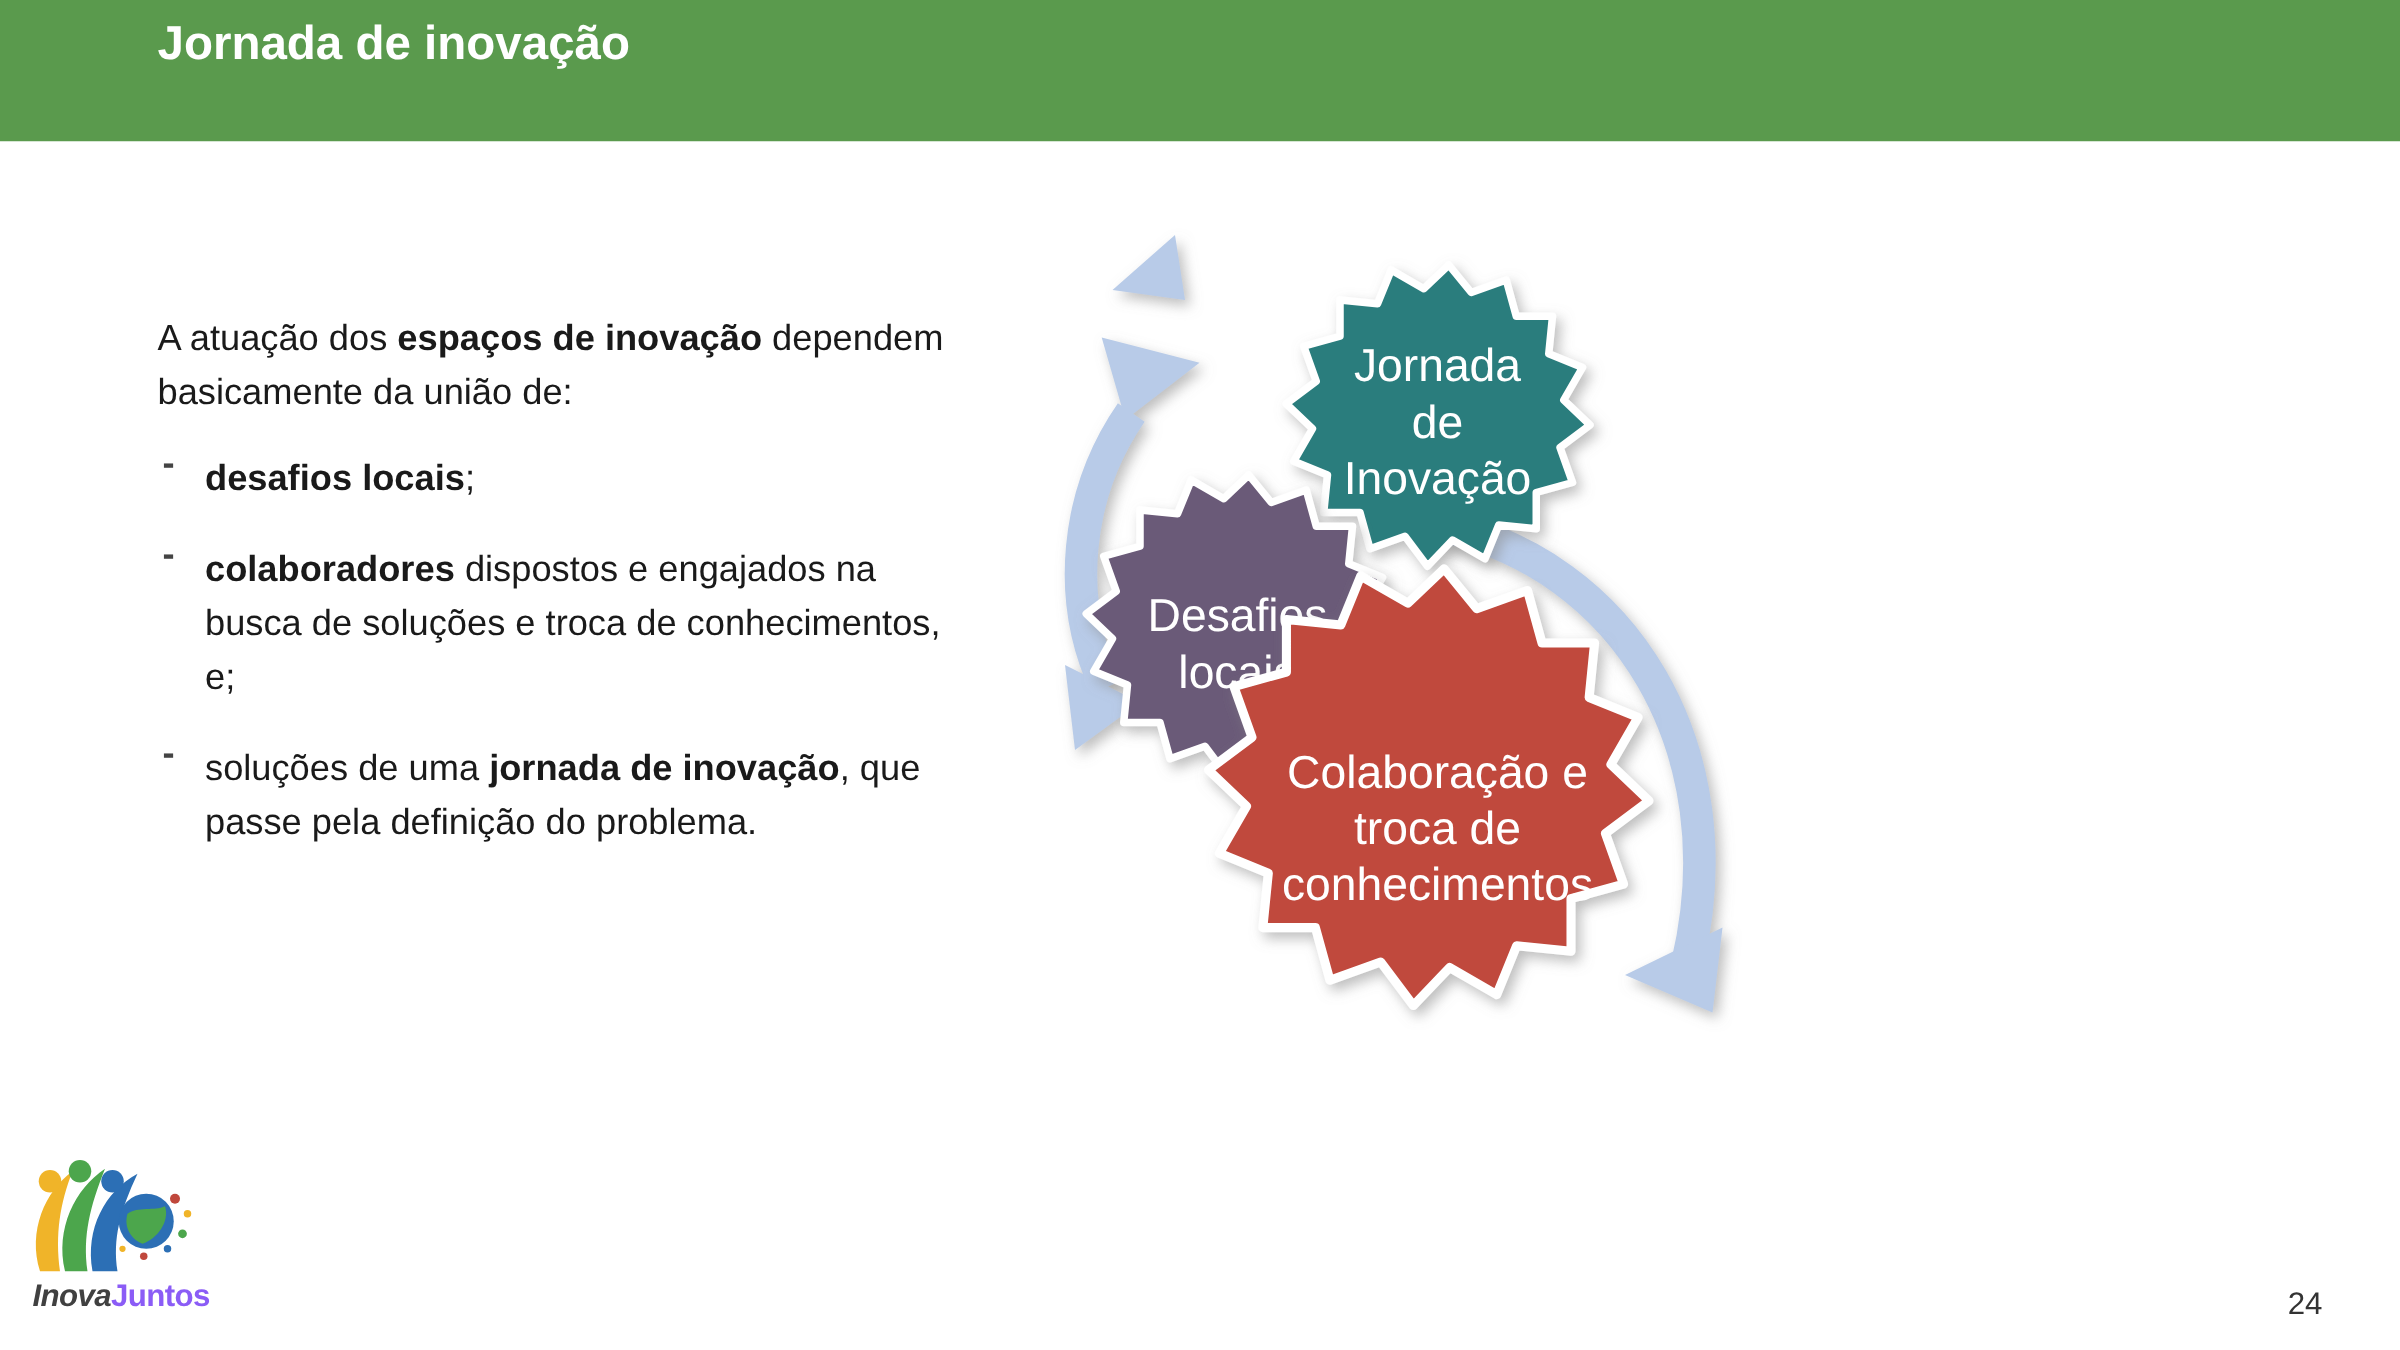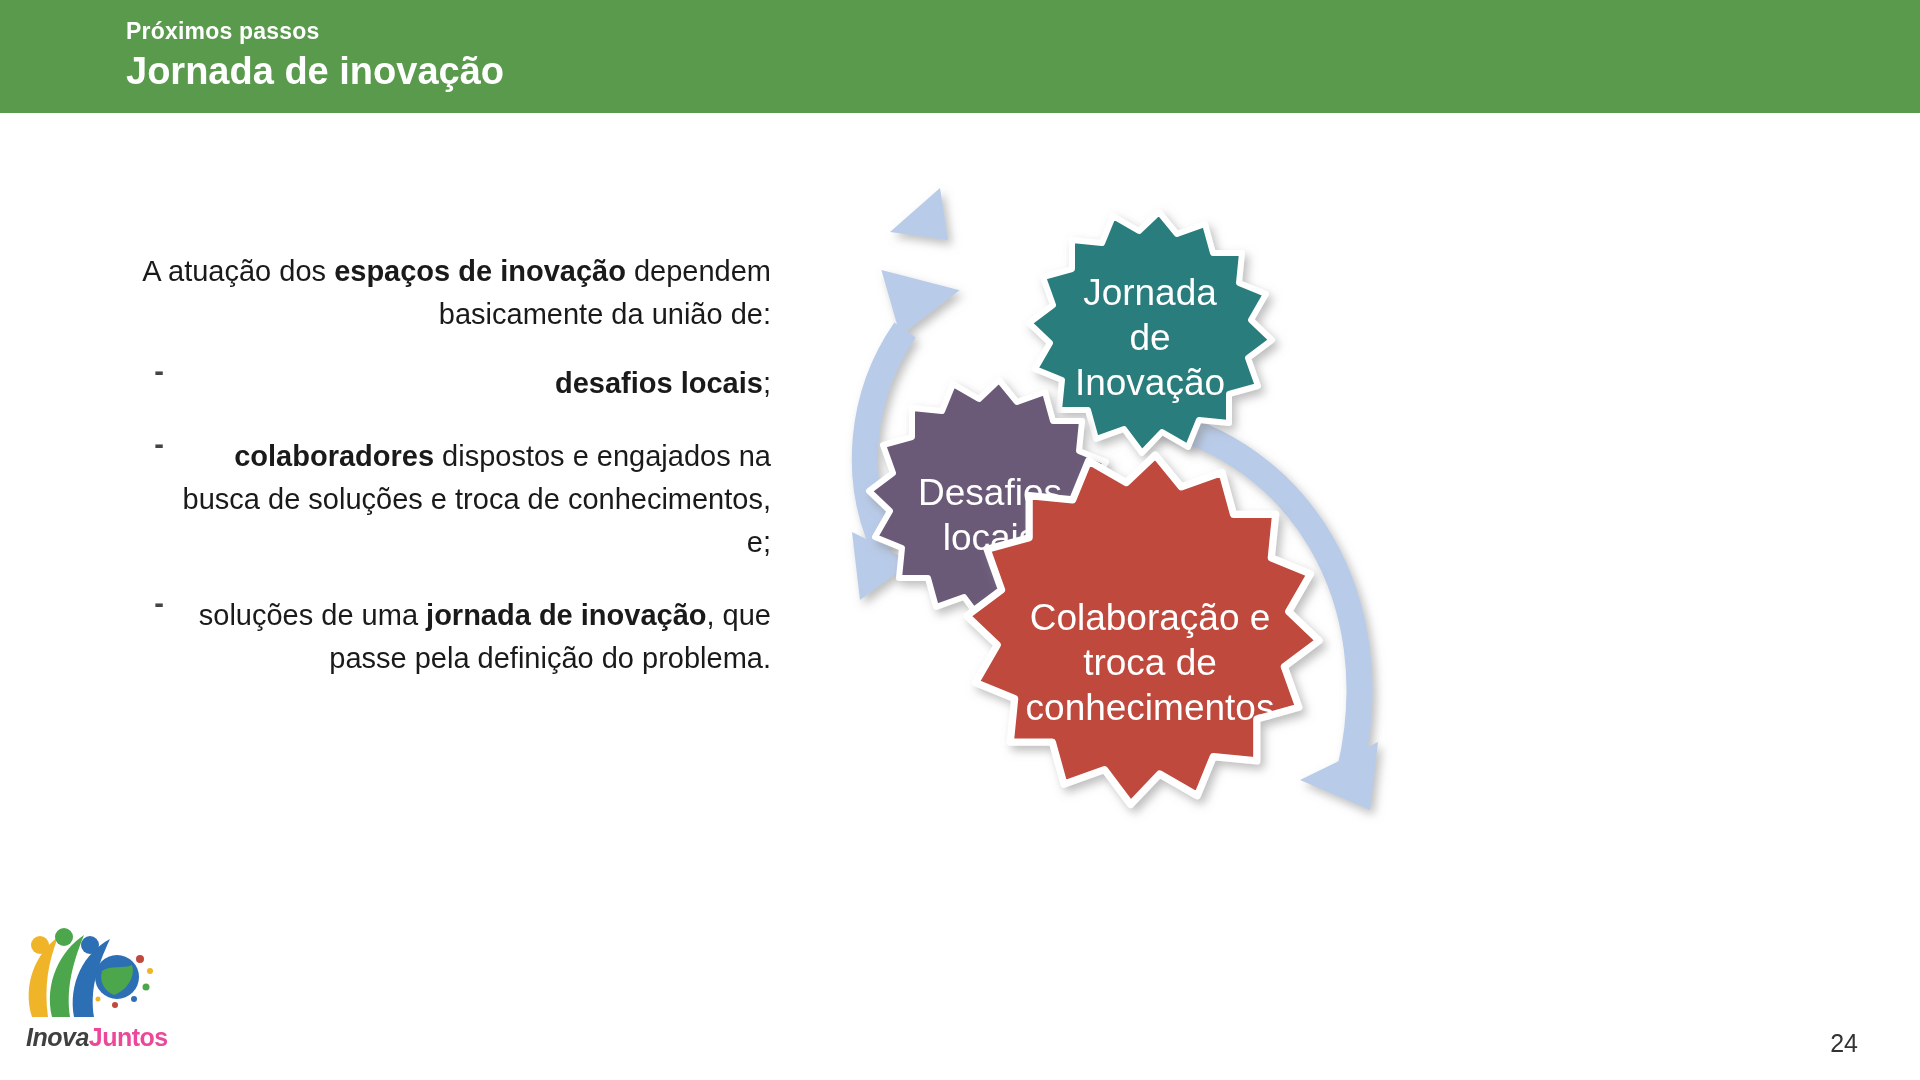--- a/index.html
+++ b/index.html
@@ -42,21 +42,20 @@
     margin: 2px 0 0 0;
   }
 
   
   #text-column {
     position: absolute;
     left: 126px;
     top: 250px;
     width: 645px;
     color: #1a1a1a;
-    text-align: right;
   }
   #intro-paragraph {
     font-size: 29px;
     line-height: 43px;
     margin: 0 0 14px 0;
   }
   .bullet-row {
     display: flex;
     align-items: flex-start;
     margin-bottom: 18px;
@@ -107,36 +106,35 @@
   }
   #logo-wordmark {
     position: absolute;
     left: 12px;
     top: 98px;
     font-size: 25px;
     font-weight: bold;
     letter-spacing: -0.5px;
   }
   .w-inova { color: #404040; font-style: italic; }
-  .w-juntos { color: #ec4899; margin-top: 21px; }
+  .w-juntos { color: #8b5cf6; margin-top: 21px; }
 
   
   #slide-number {
     position: absolute;
     right: 62px;
     bottom: 22px;
     font-size: 25px;
     color: #333333;
   }
 </style>
 </head>
 <body>
 
 <div id="header-band">
-  <div id="header-eyebrow">Próximos passos</div>
   <div id="header-title">Jornada de inovação</div>
 </div>
 
 <div id="text-column">
   <p id="intro-paragraph">
     <span>A atuação dos </span><span class="b">espaços de inovação</span><span> dependem basicamente da união de:</span>
   </p>
 
   <div class="bullet-row">
     <div class="bullet-dash">-</div>

